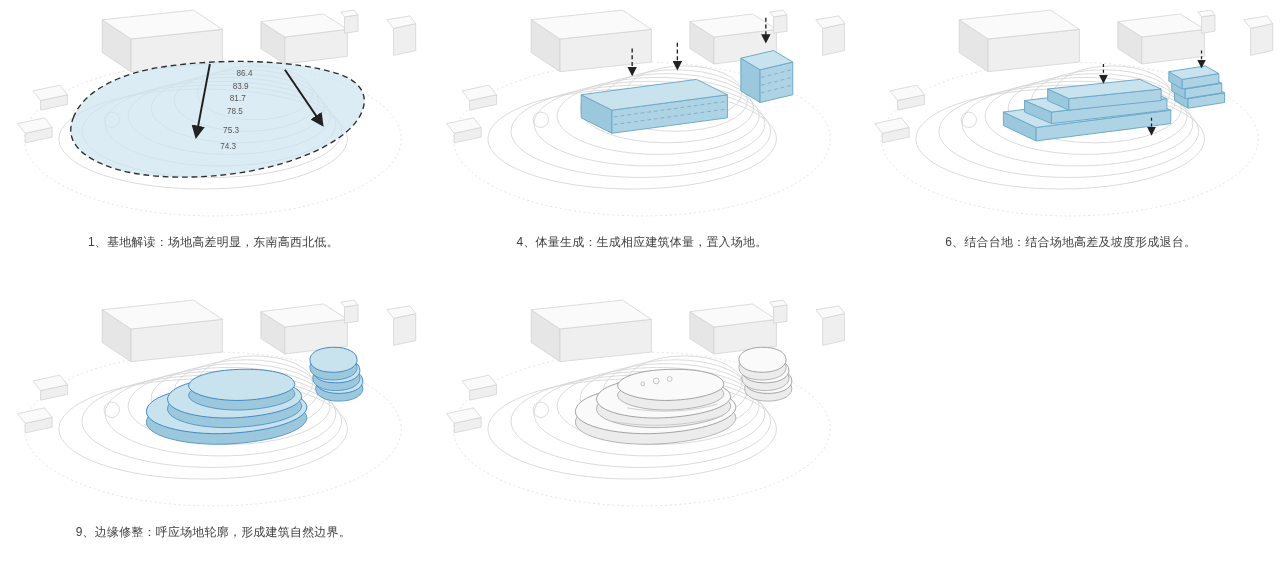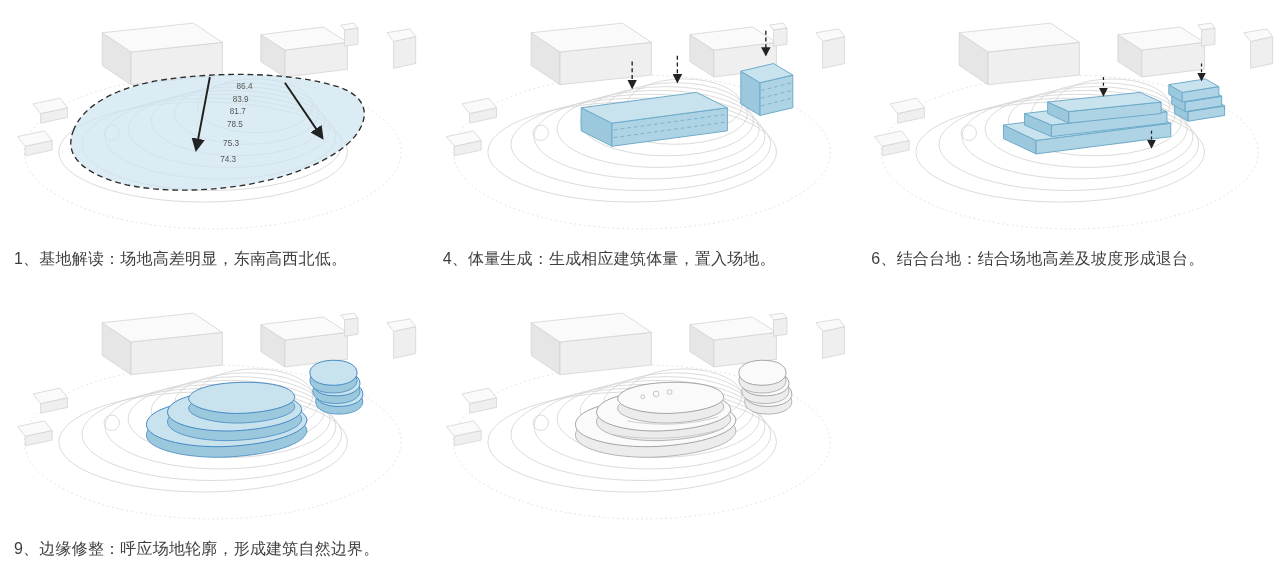--- a/index.html
+++ b/index.html
@@ -1,26 +1,27 @@
 <!DOCTYPE html>
 <html><head>
 <meta charset="utf-8">
 <style>
   html,body{margin:0;padding:0;background:#ffffff;}
   .page{
     width:1280px;height:577px;background:#ffffff;overflow:hidden;
     display:grid;grid-template-columns:repeat(3,1fr);grid-template-rows:258px 1fr;
-    column-gap:18px;row-gap:32px;padding:13px 6px;box-sizing:border-box;
+    column-gap:18px;row-gap:32px;padding:0 6px;box-sizing:border-box;
     font-family:"Liberation Sans","DejaVu Sans",sans-serif;
+    text-align:center;
   }
   .panel{display:flex;flex-direction:column;min-width:0;}
   .figure{height:228px;}
   .figure svg{width:100%;height:100%;display:block;}
   .caption{
-    padding:6px 4px 0 8px;font-size:16px;line-height:1.45;color:#3f3f3f;
+    padding:6px 4px 0 8px;font-size:12px;line-height:1.45;color:#3f3f3f;
     letter-spacing:.2px;
   }
   .bldg-top{fill:#fafafa;stroke:#d2d2d2;stroke-width:.8;}
   .bldg-front{fill:#efefef;stroke:#d2d2d2;stroke-width:.8;}
   .bldg-side{fill:#e6e6e6;stroke:#d2d2d2;stroke-width:.8;}
   .contour{fill:none;stroke:#d5d5d5;stroke-width:.9;}
   .road{fill:none;stroke:#e2e2e2;stroke-width:1;stroke-dasharray:2 3;}
   .mtop{fill:var(--mtop,#c8e2ee);stroke:var(--mline,#6aa9c8);stroke-width:1;}
   .mside{fill:var(--mside,#9cc8dd);stroke:var(--mline,#6aa9c8);stroke-width:.8;}
   .elev{font-size:8.5px;fill:#555;font-family:"Liberation Sans",sans-serif;}

